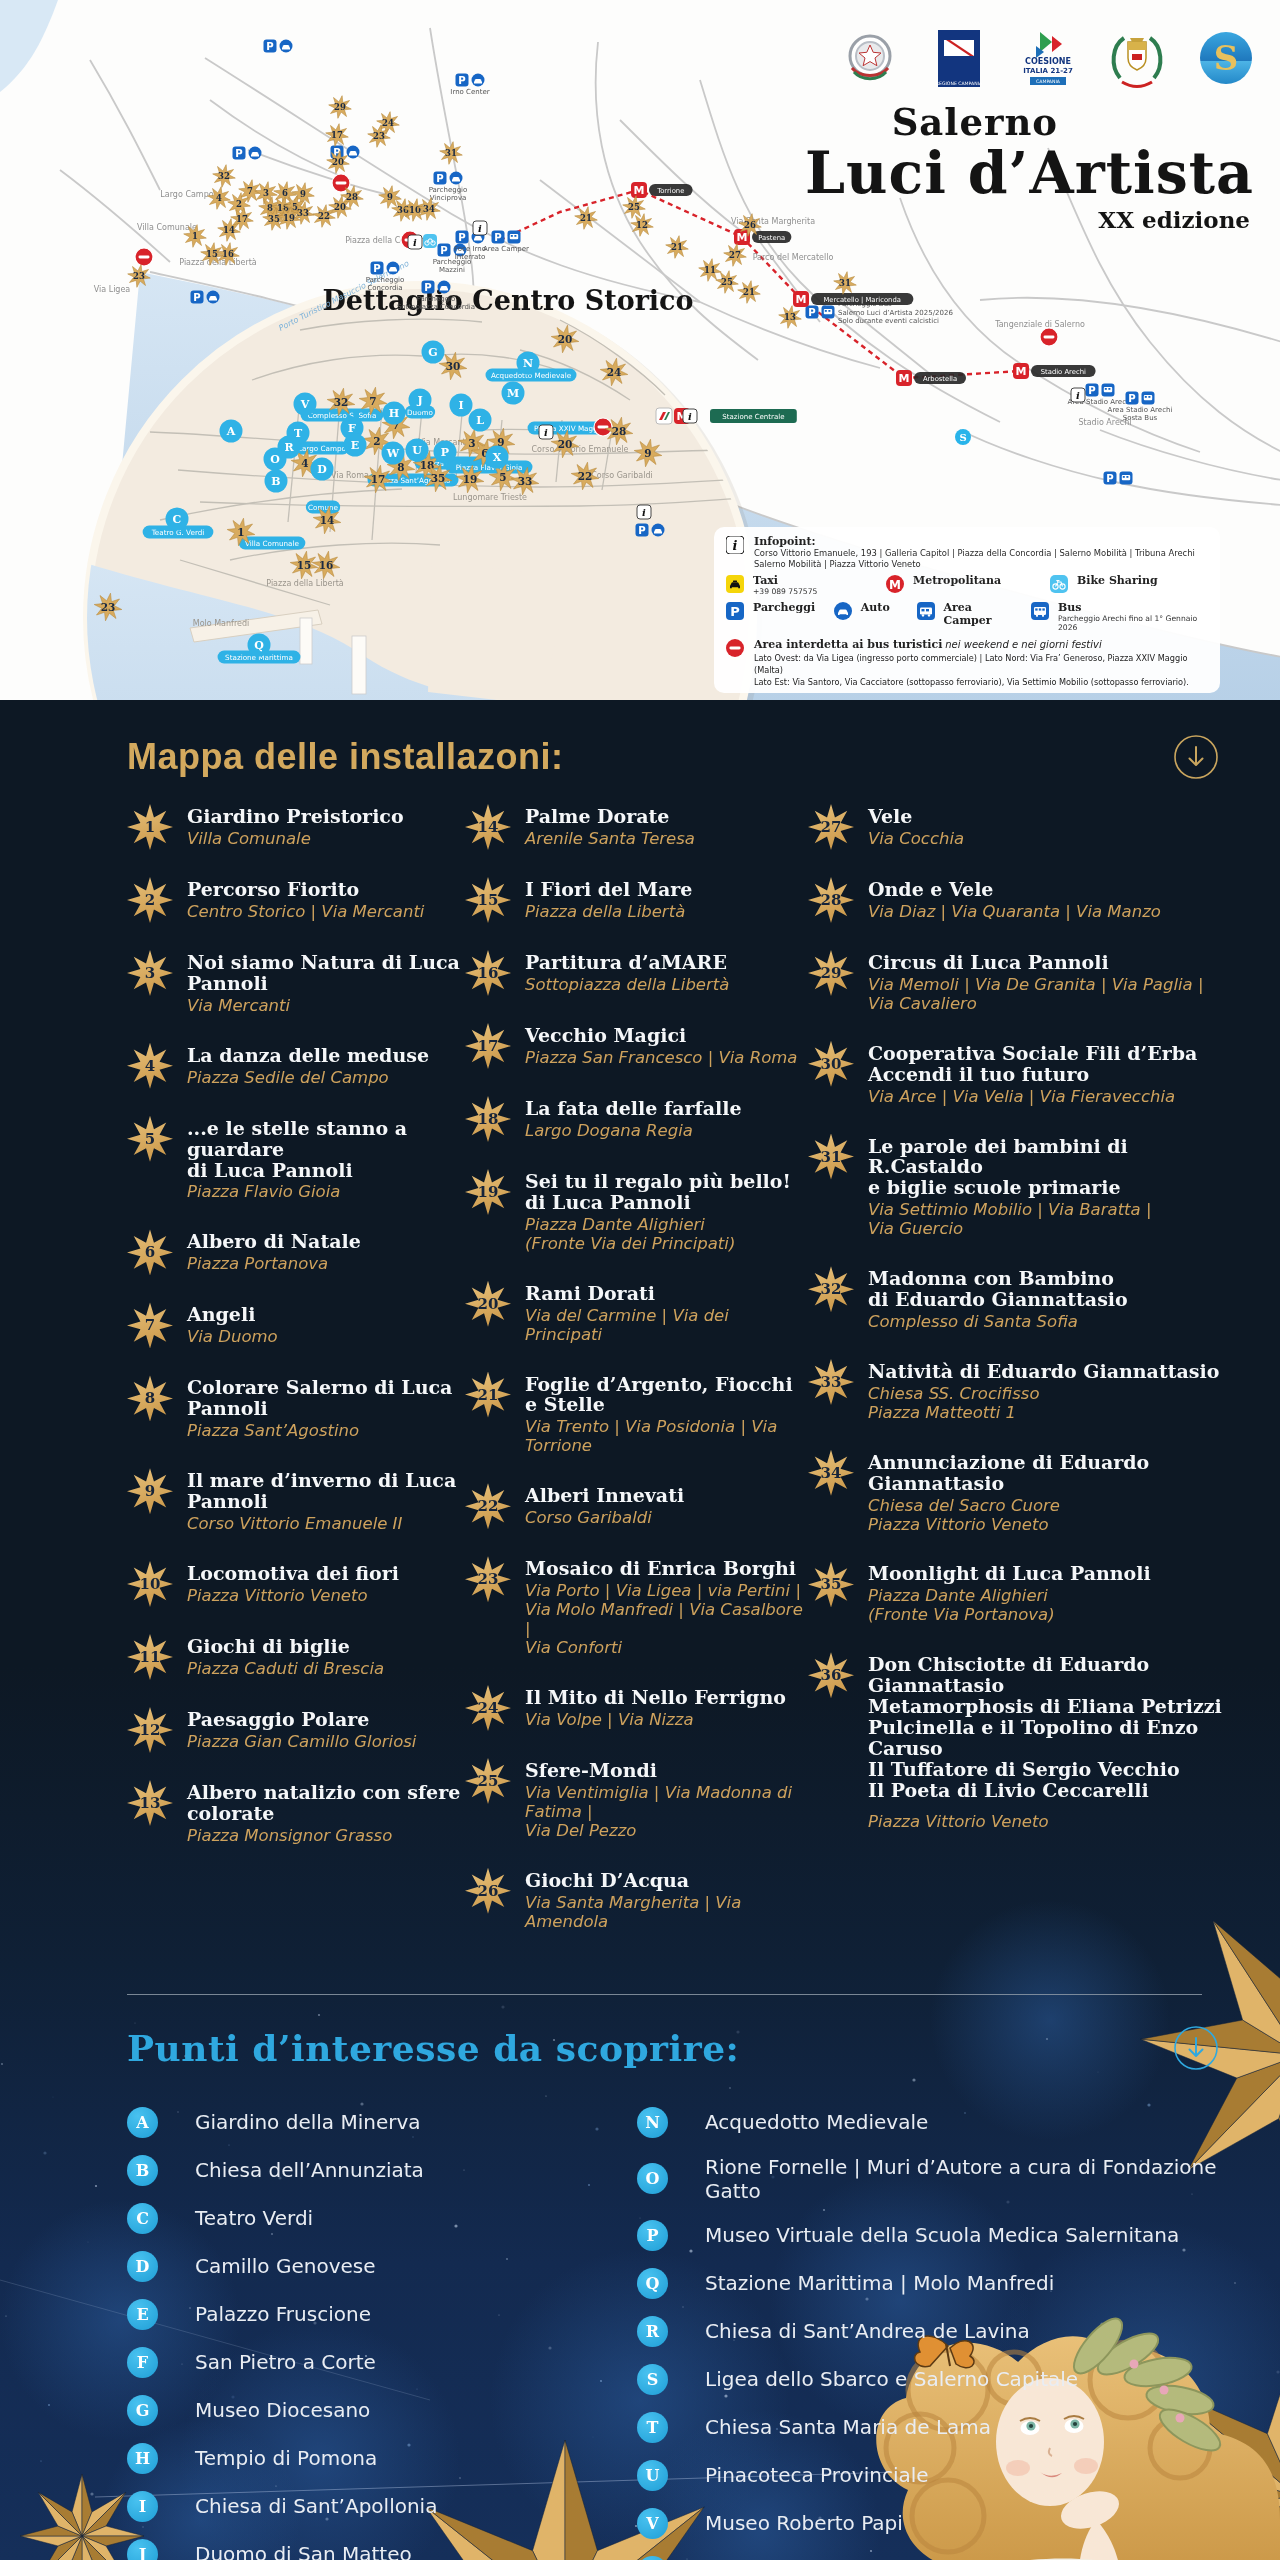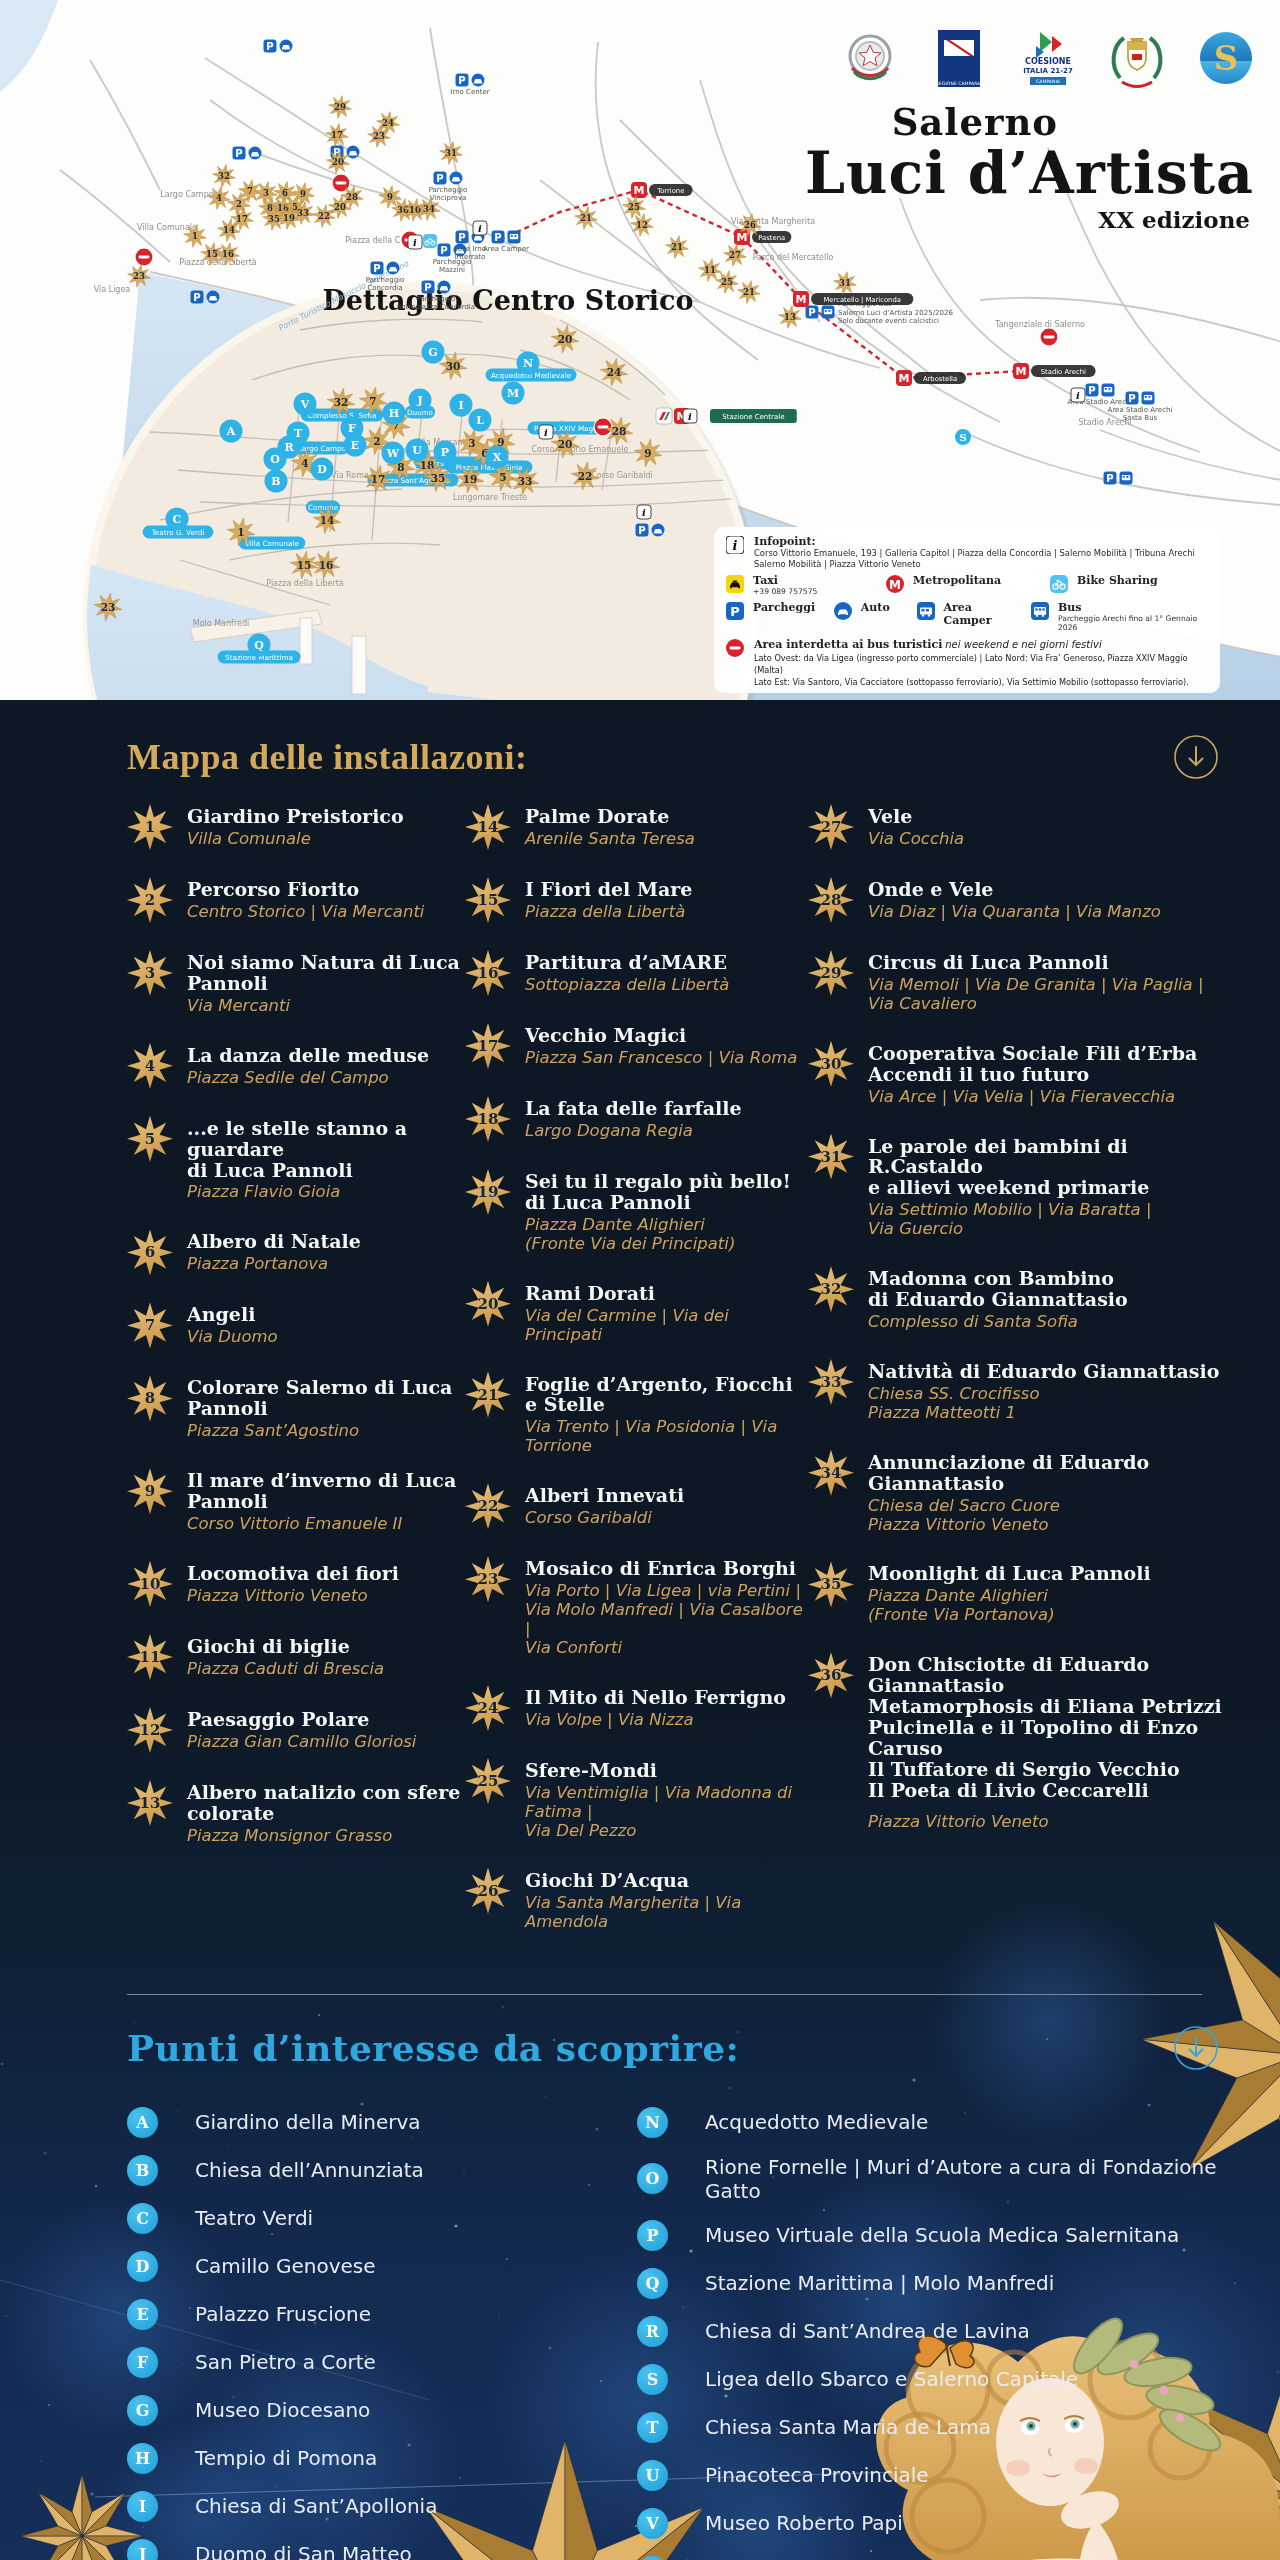--- a/index.html
+++ b/index.html
@@ -24,21 +24,21 @@
   .lnote{font-size:7.6px;color:#333;line-height:1.2;}
   .lital{font-style:italic;font-weight:normal;font-family:"DejaVu Sans",sans-serif;font-size:10px;}
   .restr{font-size:8.2px;line-height:1.45;margin-top:2px;}
   .restr b{font-weight:normal;text-align:right;}
   
   .dark-section{position:absolute;top:700px;left:0;width:1280px;height:1860px;
     background:linear-gradient(180deg,#0d1824 0%,#0d1824 52%,#0f2036 68%,#132a50 84%,#152f5a 100%);}
   .decor{position:absolute;left:0;top:1060px;width:1280px;height:800px;pointer-events:none;}
   .content{position:relative;z-index:2;padding:34px 0 0 127px;width:1113px;}
   .sec-head{display:flex;align-items:center;justify-content:space-between;width:1092px;}
-  .h-gold{color:#d3a95e;font-family:Liberation Serif, serif;font-weight:bold;font-size:36px;letter-spacing:.5px;}
+  .h-gold{color:#d3a95e;font-family:Liberation Sans, sans-serif;font-weight:bold;font-size:36px;letter-spacing:.5px;}
   .h-blue{color:#2fa8df;font-family:"DejaVu Serif","Liberation Serif",serif;font-weight:bold;font-size:36px;letter-spacing:.5px;}
   .dl{background:none;border:none;padding:0;cursor:pointer;width:46px;height:46px;}
   .cols{display:flex;margin-top:26px;}
   .col{display:flex;flex-direction:column;gap:29px;}
   .col1{width:338px;}.col2{width:343px;}.col3{width:432px;}
   .inst-item{display:flex;align-items:flex-start;}
   .star-badge{position:relative;flex:0 0 46px;height:46px;margin-right:14px;margin-top:-2px;}
   .star-shape{position:absolute;inset:0;background:linear-gradient(160deg,#e8c27c,#c79344);}
   .star-num{position:absolute;inset:0;display:flex;align-items:center;justify-content:center;color:#16243a;font-family:"DejaVu Serif","Liberation Serif",serif;font-weight:bold;font-size:15px;}
   .inst-title{color:#f5f7f9;font-family:"DejaVu Serif","Liberation Serif",serif;font-weight:bold;font-size:19px;line-height:1.1;white-space:pre-line;}
@@ -1218,21 +1218,21 @@
                 <div class="inst-loc">Via Arce | Via Velia | Via Fieravecchia</div>
               </div>
             </div>
             <div class="inst-item">
               <div class="star-badge">
                 <div class="star-shape" style="clip-path: polygon(50% 0%, 58.6% 29.2%, 85.4% 14.6%, 70.8% 41.4%, 100% 50%, 70.8% 58.6%, 85.4% 85.4%, 58.6% 70.8%, 50% 100%, 41.4% 70.8%, 14.6% 85.4%, 29.2% 58.6%, 0% 50%, 29.2% 41.4%, 14.6% 14.6%, 41.4% 29.2%);"></div>
                 <div class="star-num">31</div>
               </div>
               <div>
                 <div class="inst-title">Le parole dei bambini di R.Castaldo
-e allievi weekend primarie</div>
+e biglie scuole primarie</div>
                 <div class="inst-loc">Via Settimio Mobilio | Via Baratta |
 Via Guercio</div>
               </div>
             </div>
             <div class="inst-item">
               <div class="star-badge">
                 <div class="star-shape" style="clip-path: polygon(50% 0%, 58.6% 29.2%, 85.4% 14.6%, 70.8% 41.4%, 100% 50%, 70.8% 58.6%, 85.4% 85.4%, 58.6% 70.8%, 50% 100%, 41.4% 70.8%, 14.6% 85.4%, 29.2% 58.6%, 0% 50%, 29.2% 41.4%, 14.6% 14.6%, 41.4% 29.2%);"></div>
                 <div class="star-num">32</div>
               </div>
               <div>

